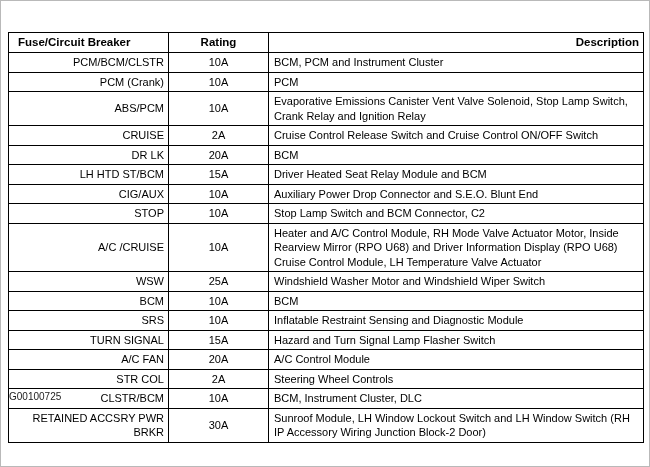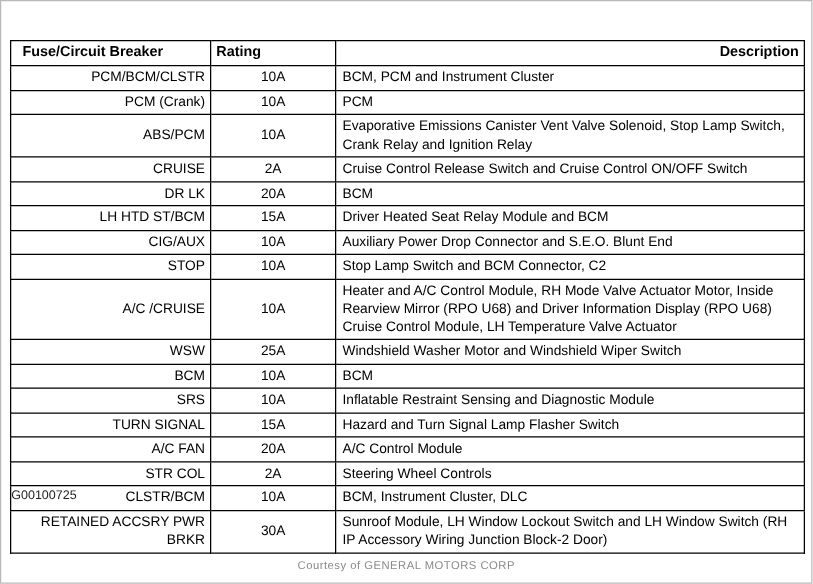--- a/index.html
+++ b/index.html
@@ -32,21 +32,21 @@
   .fuse-table td {
     border: 1px solid #000000;
     padding: 2px 4px;
     vertical-align: middle;
   }
   .fuse-table th {
     font-weight: bold;
     font-size: 11.5px;
   }
   th.h-fuse  { text-align: left;  padding-left: 9px;  width: 160px; }
-  th.h-rating{ text-align: left; width: 100px; }
+  th.h-rating{ text-align: center; width: 100px; }
   th.h-desc  { text-align: right; }
   td.c-fuse  { text-align: right; }
   td.c-rating{ text-align: center; }
   td.c-desc  { text-align: left; padding-left: 5px; padding-right: 8px; }
   .figure-id {
     position: absolute;
     left: 8px;
     top: 390px;
     font-size: 10px;
     color: #222222;
@@ -181,15 +181,14 @@
     <tr>
       <td class="c-fuse">RETAINED ACCSRY PWR BRKR</td>
       <td class="c-rating">30A</td>
       <td class="c-desc">Sunroof Module, LH Window Lockout Switch and LH Window Switch (RH IP Accessory Wiring Junction Block-2 Door)</td>
     </tr>
   </tbody>
   </table>
 
   <div class="figure-id">G00100725</div>
 
-  <div class="courtesy">Courtesy of GENERAL MOTORS CORP</div>
 
 </div>
 
 </body></html>

